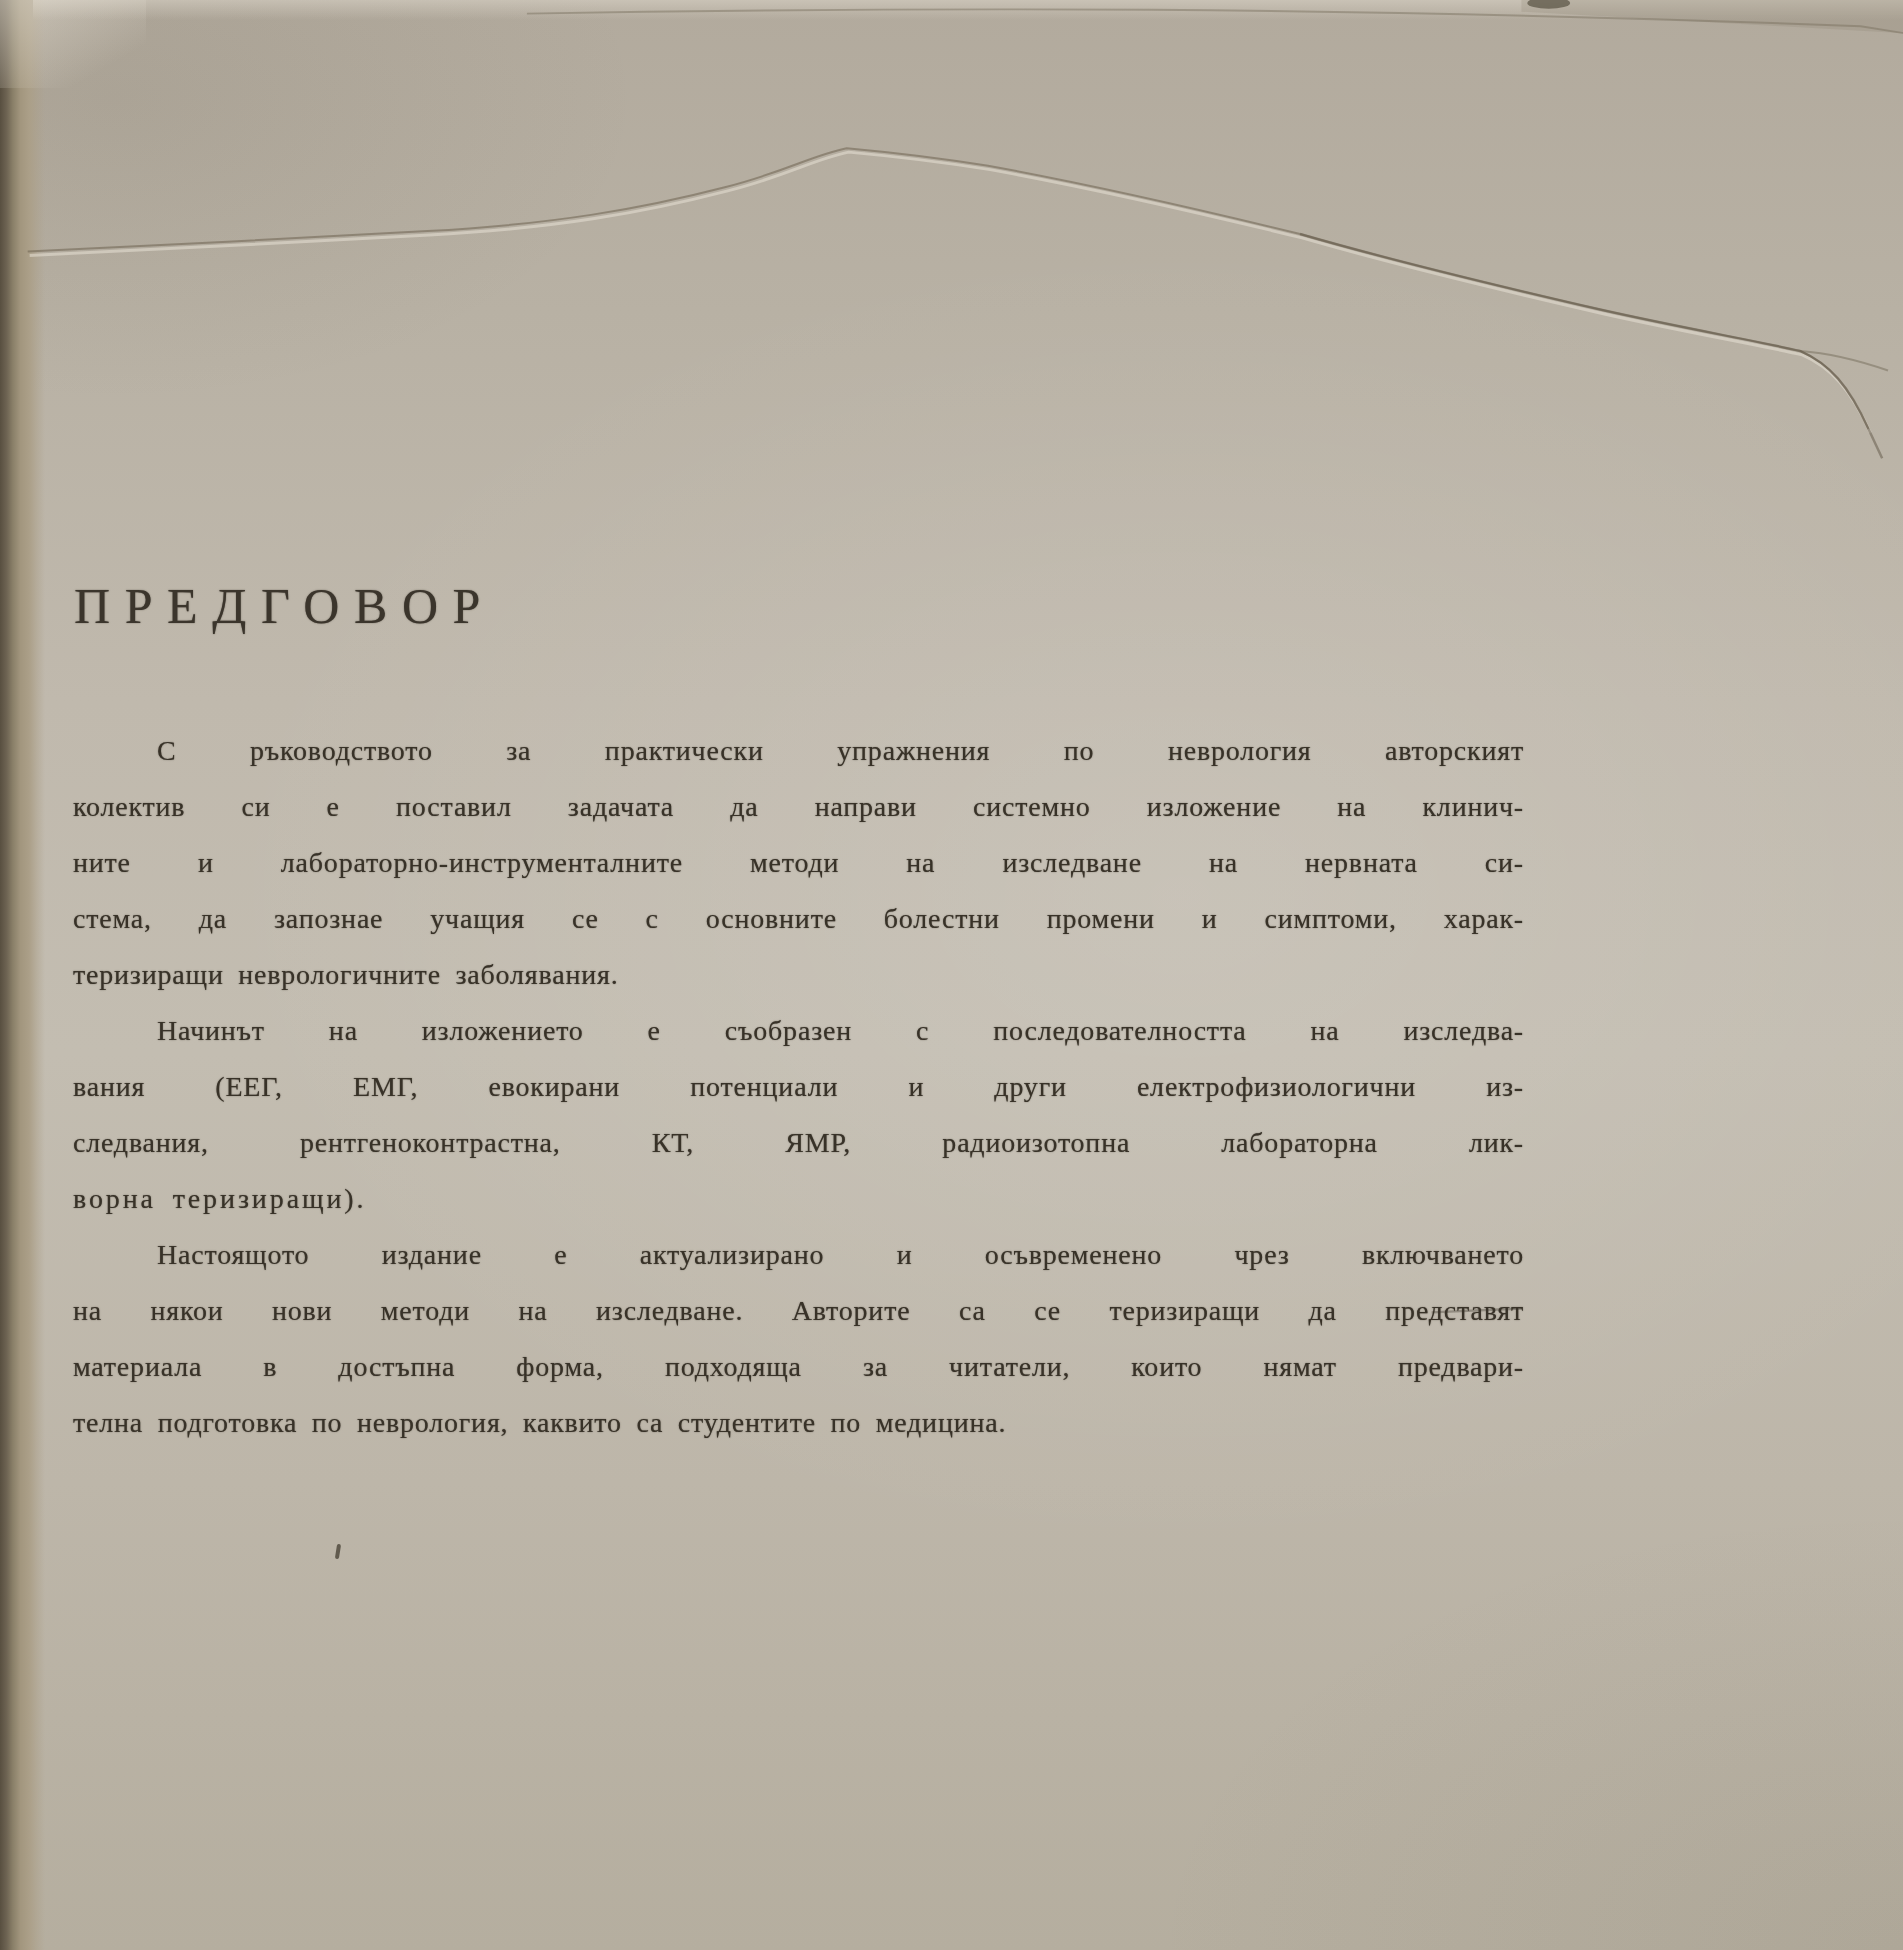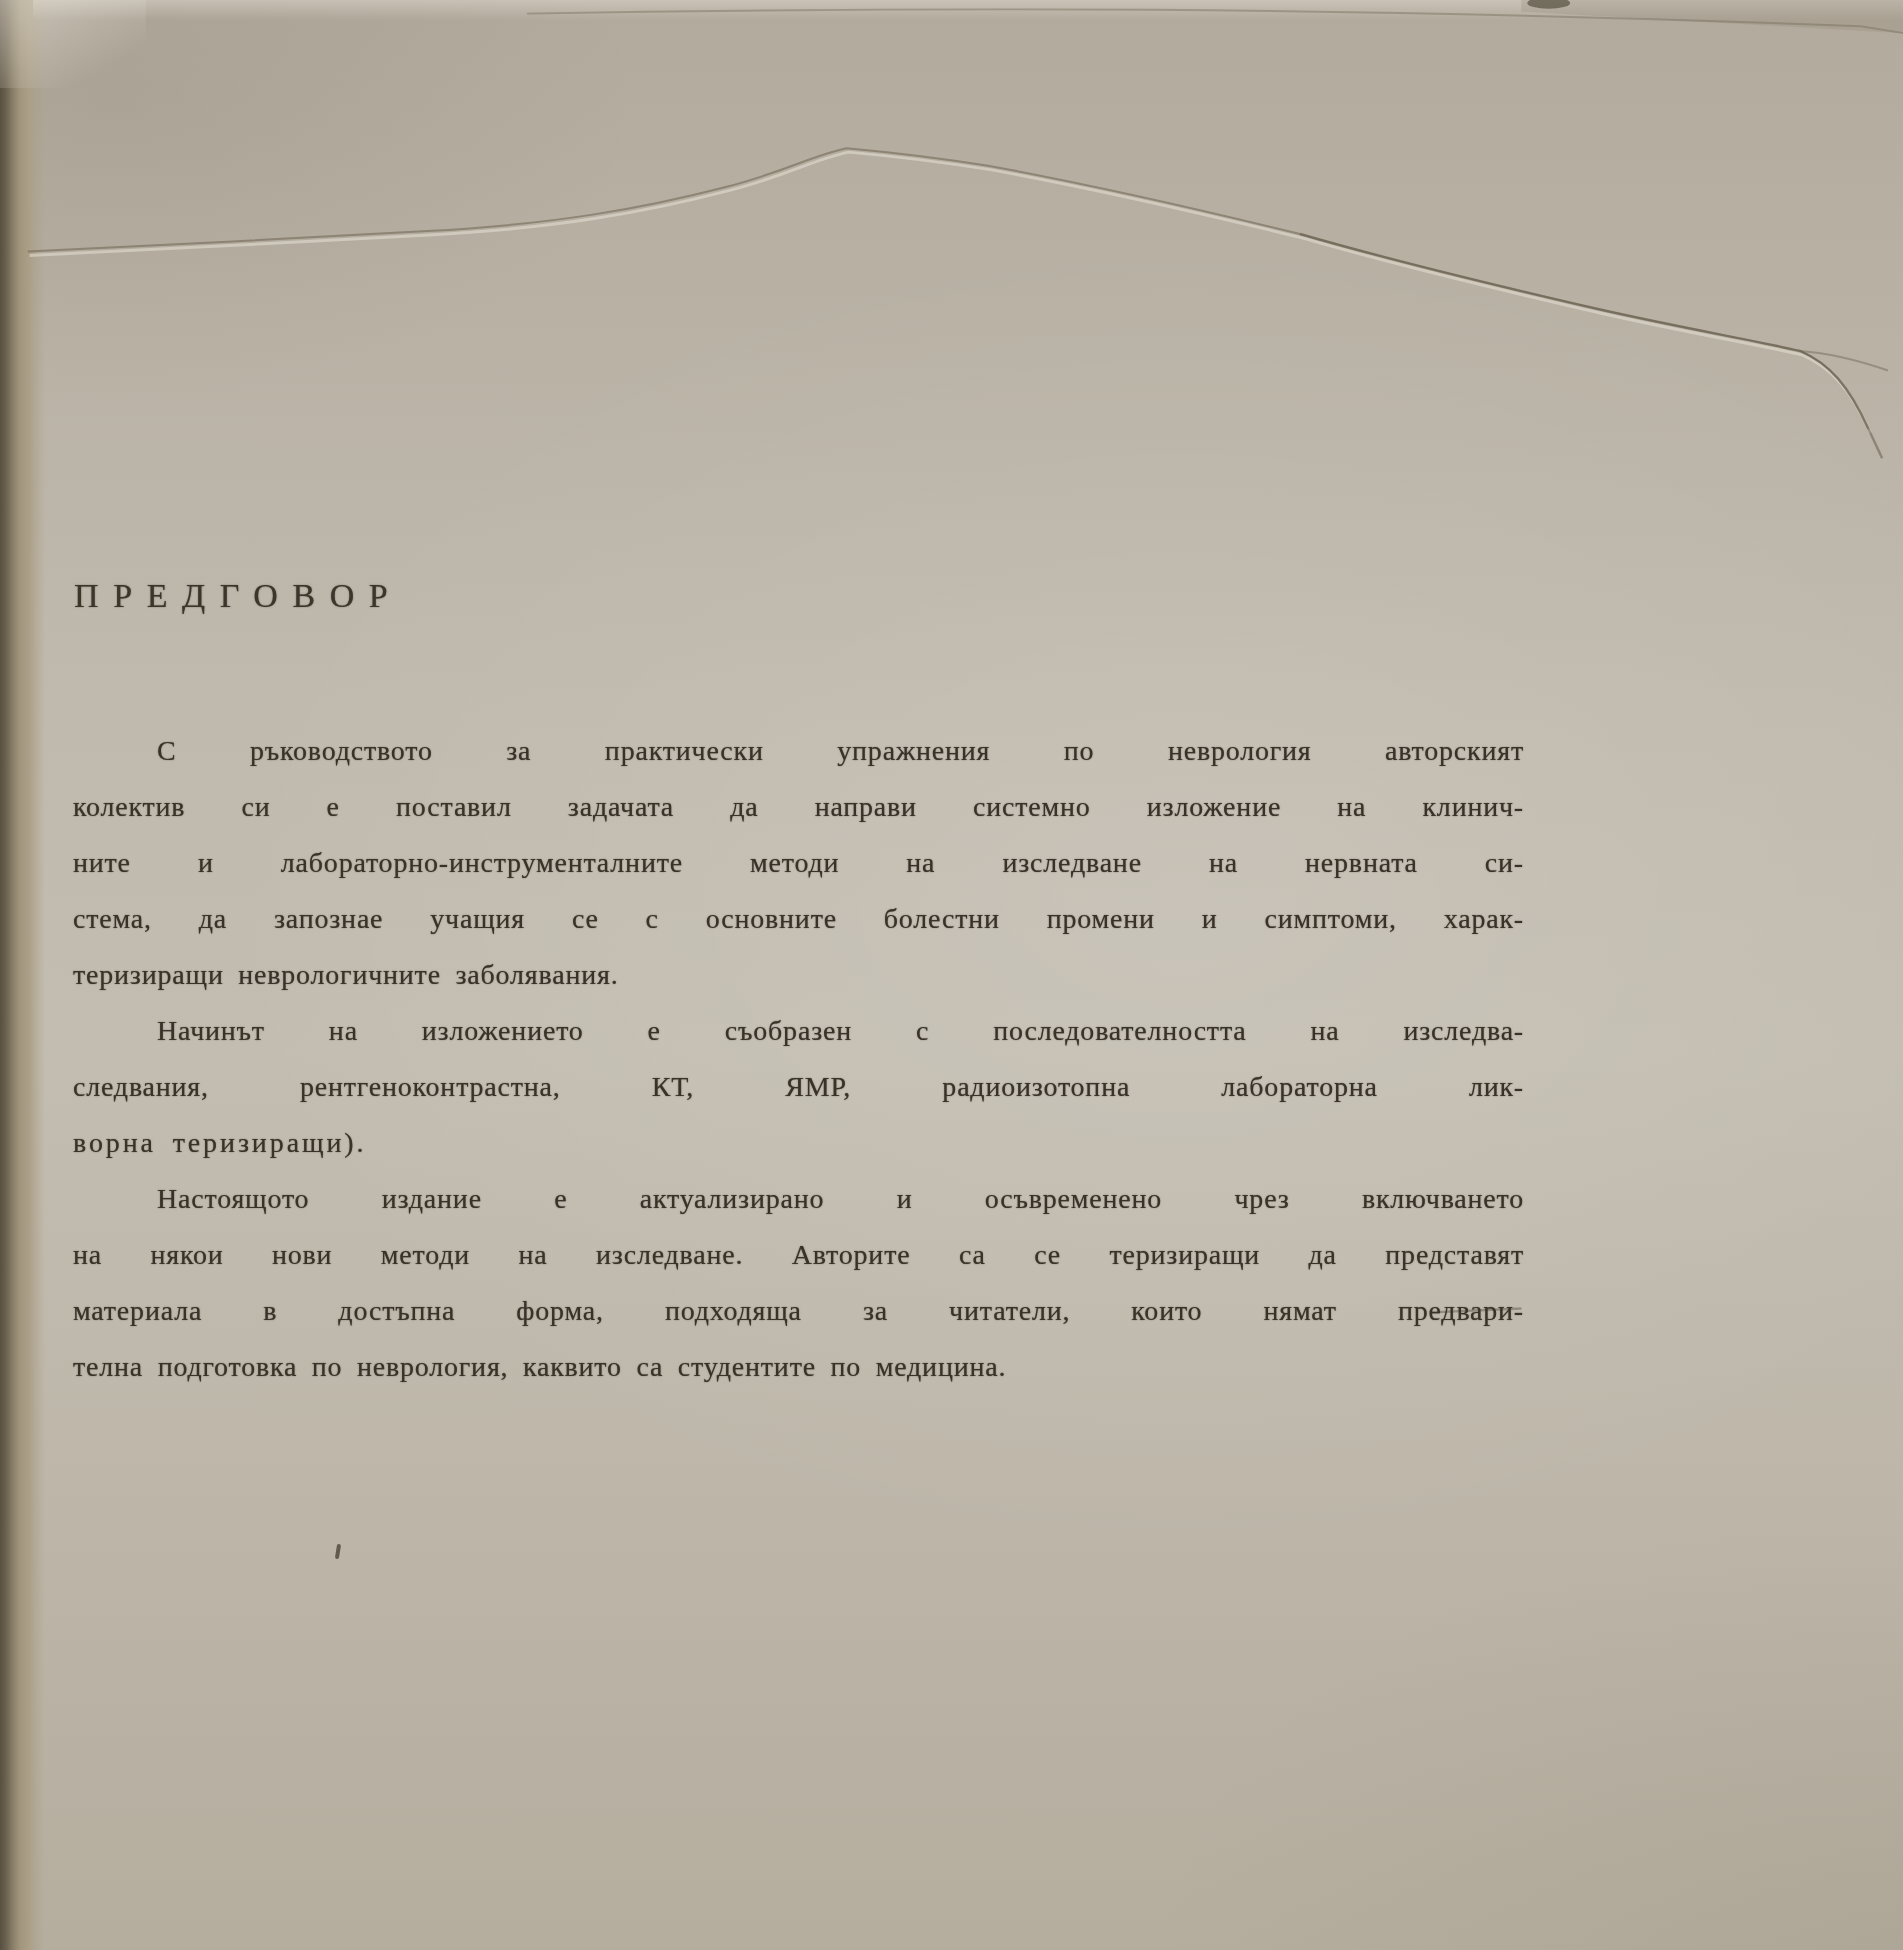--- a/index.html
+++ b/index.html
@@ -47,21 +47,21 @@
   .defects {
     position: absolute;
     inset: 0;
     pointer-events: none;
   }
   .page-title {
     position: absolute;
     left: 74px;
     top: 577px;
     margin: 0;
-    font-size: 34px;
+    font-size: 50px;
     font-weight: normal;
     letter-spacing: 14.6px;
     color: #3b352c;
     text-shadow: 0 0 1.5px rgba(59,53,44,0.7);
   }
   .text-block {
     position: absolute;
     left: 73px;
     top: 723px;
     width: 1451px;
@@ -125,20 +125,21 @@
   <h1 class="page-title">ПРЕДГОВОР</h1>
 
   <div class="text-block">
     <div class="text-line indent">С ръководството за практически упражнения по неврология авторският</div>
     <div class="text-line">колектив си е поставил задачата да направи системно изложение на клинич-</div>
     <div class="text-line">ните и лабораторно-инструменталните методи на изследване на нервната си-</div>
     <div class="text-line">стема, да запознае учащия се с основните болестни промени и симптоми, харак-</div>
     <div class="text-line last">теризиращи неврологичните заболявания.</div>
 
     <div class="text-line indent">Начинът на изложението е съобразен с последователността на изследва-</div>
+    <div class="text-line">вания (ЕЕГ, ЕМГ, евокирани потенциали и други електрофизиологични из-</div>
     <div class="text-line">следвания, рентгеноконтрастна, КТ, ЯМР, радиоизотопна лабораторна лик-</div>
     <div class="text-line last spread">ворна теризиращи).</div>
 
     <div class="text-line indent">Настоящото издание е актуализирано и осъвременено чрез включването</div>
     <div class="text-line">на някои нови методи на изследване. Авторите са се теризиращи да представят</div>
     <div class="text-line">материала в достъпна форма, подходяща за читатели, които нямат предвари-</div>
     <div class="text-line last">телна подготовка по неврология, каквито са студентите по медицина.</div>
   </div>
 
   <div class="ink-speck"></div>

